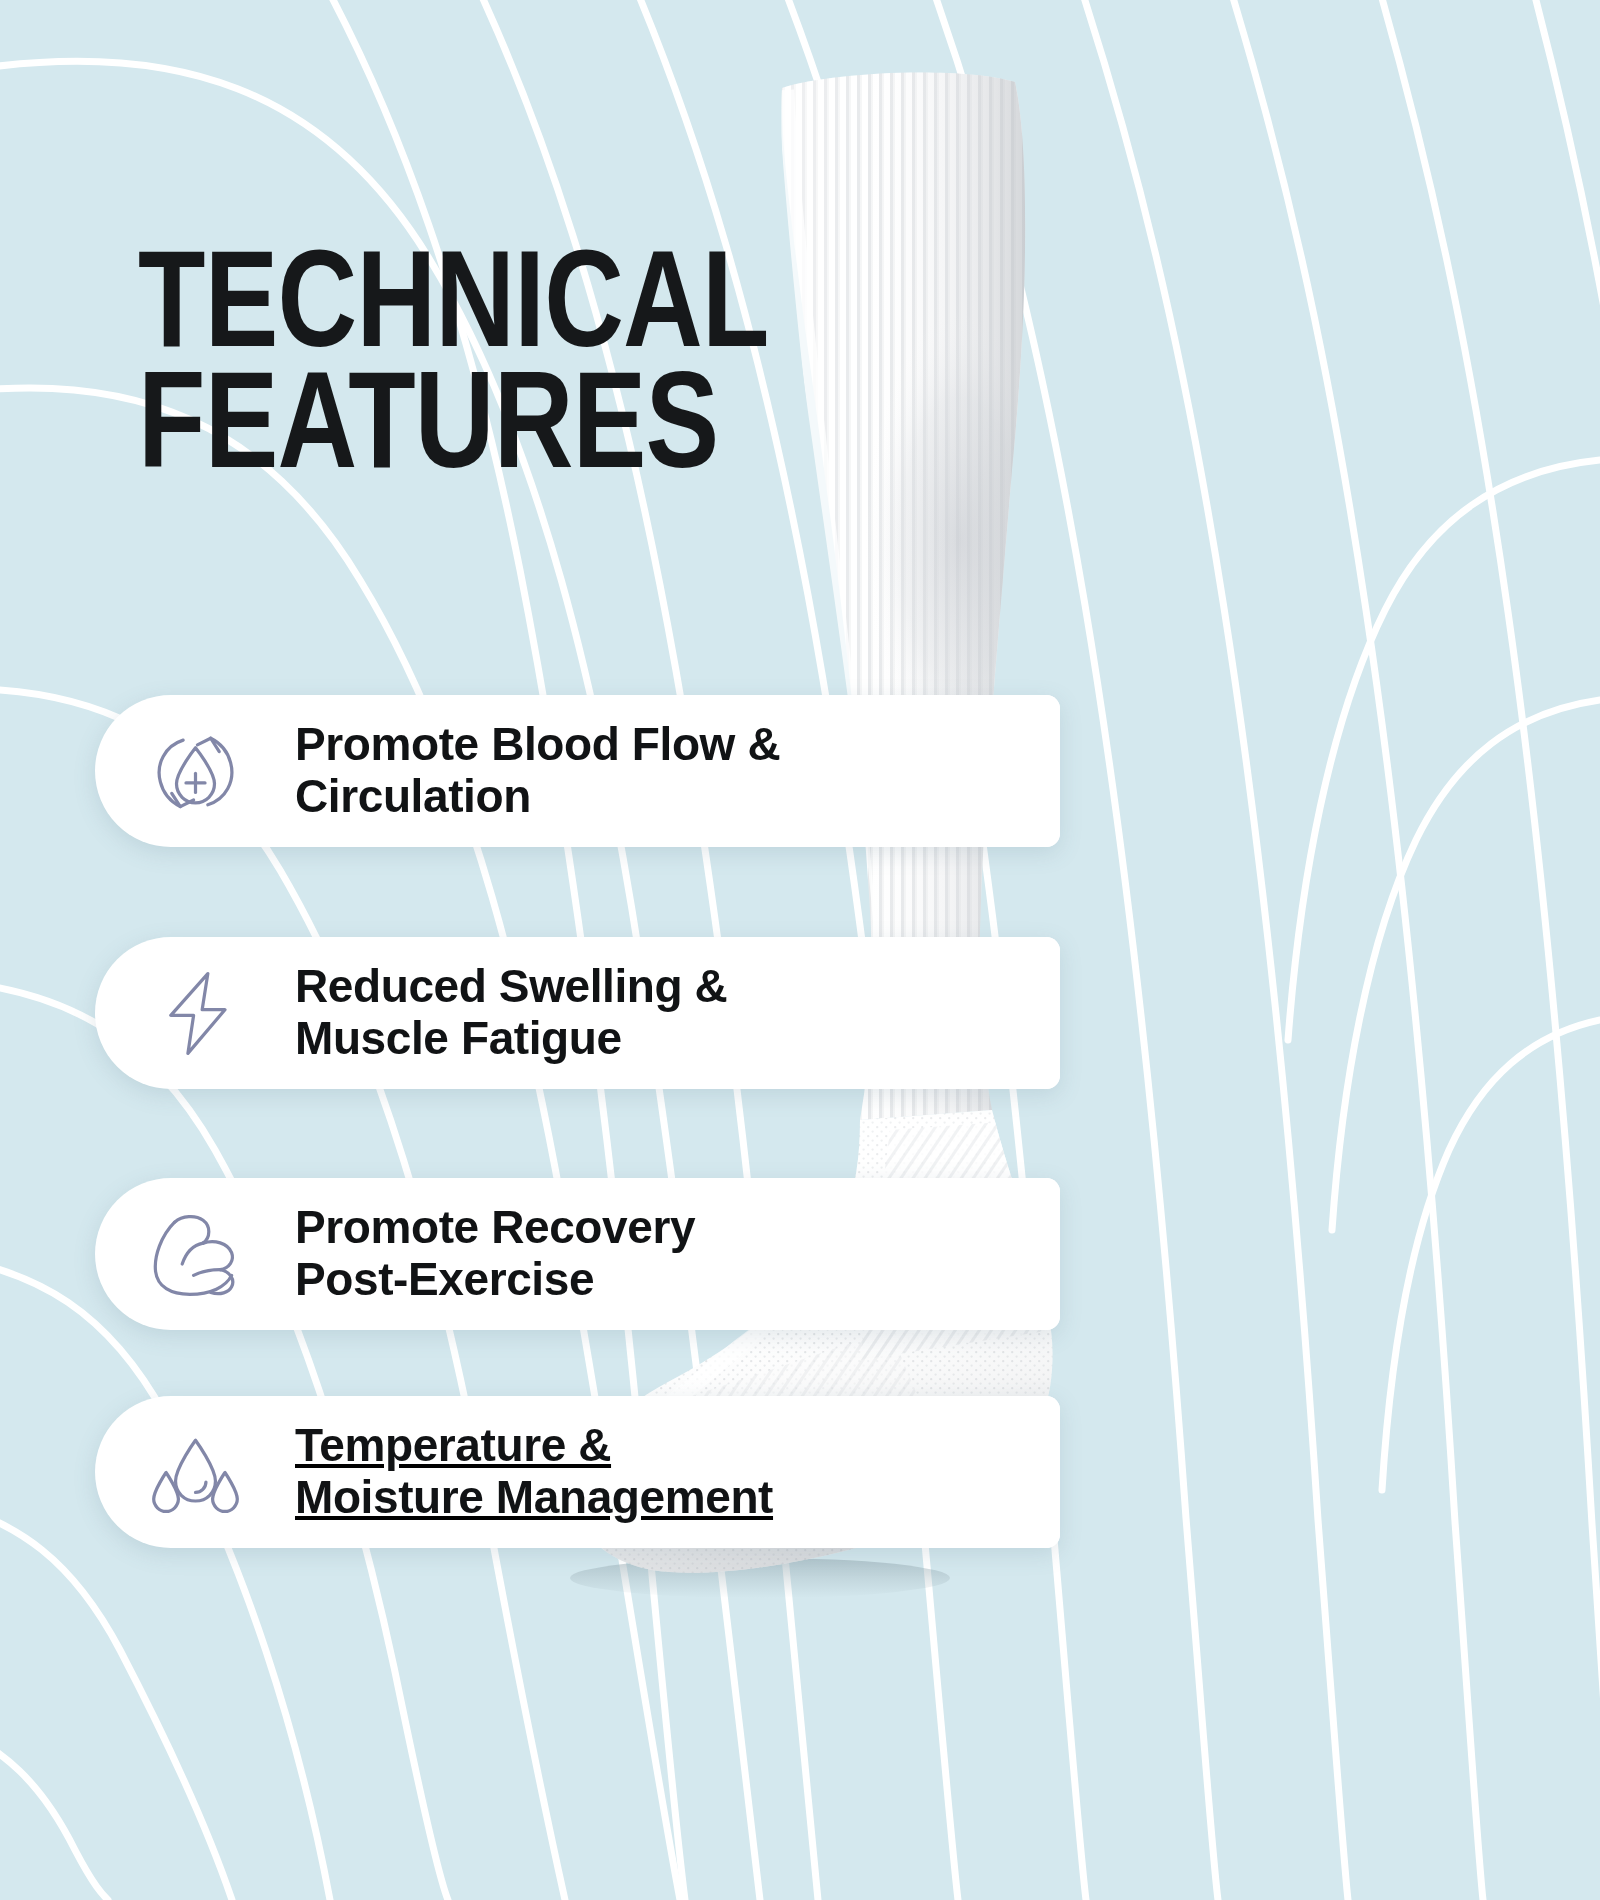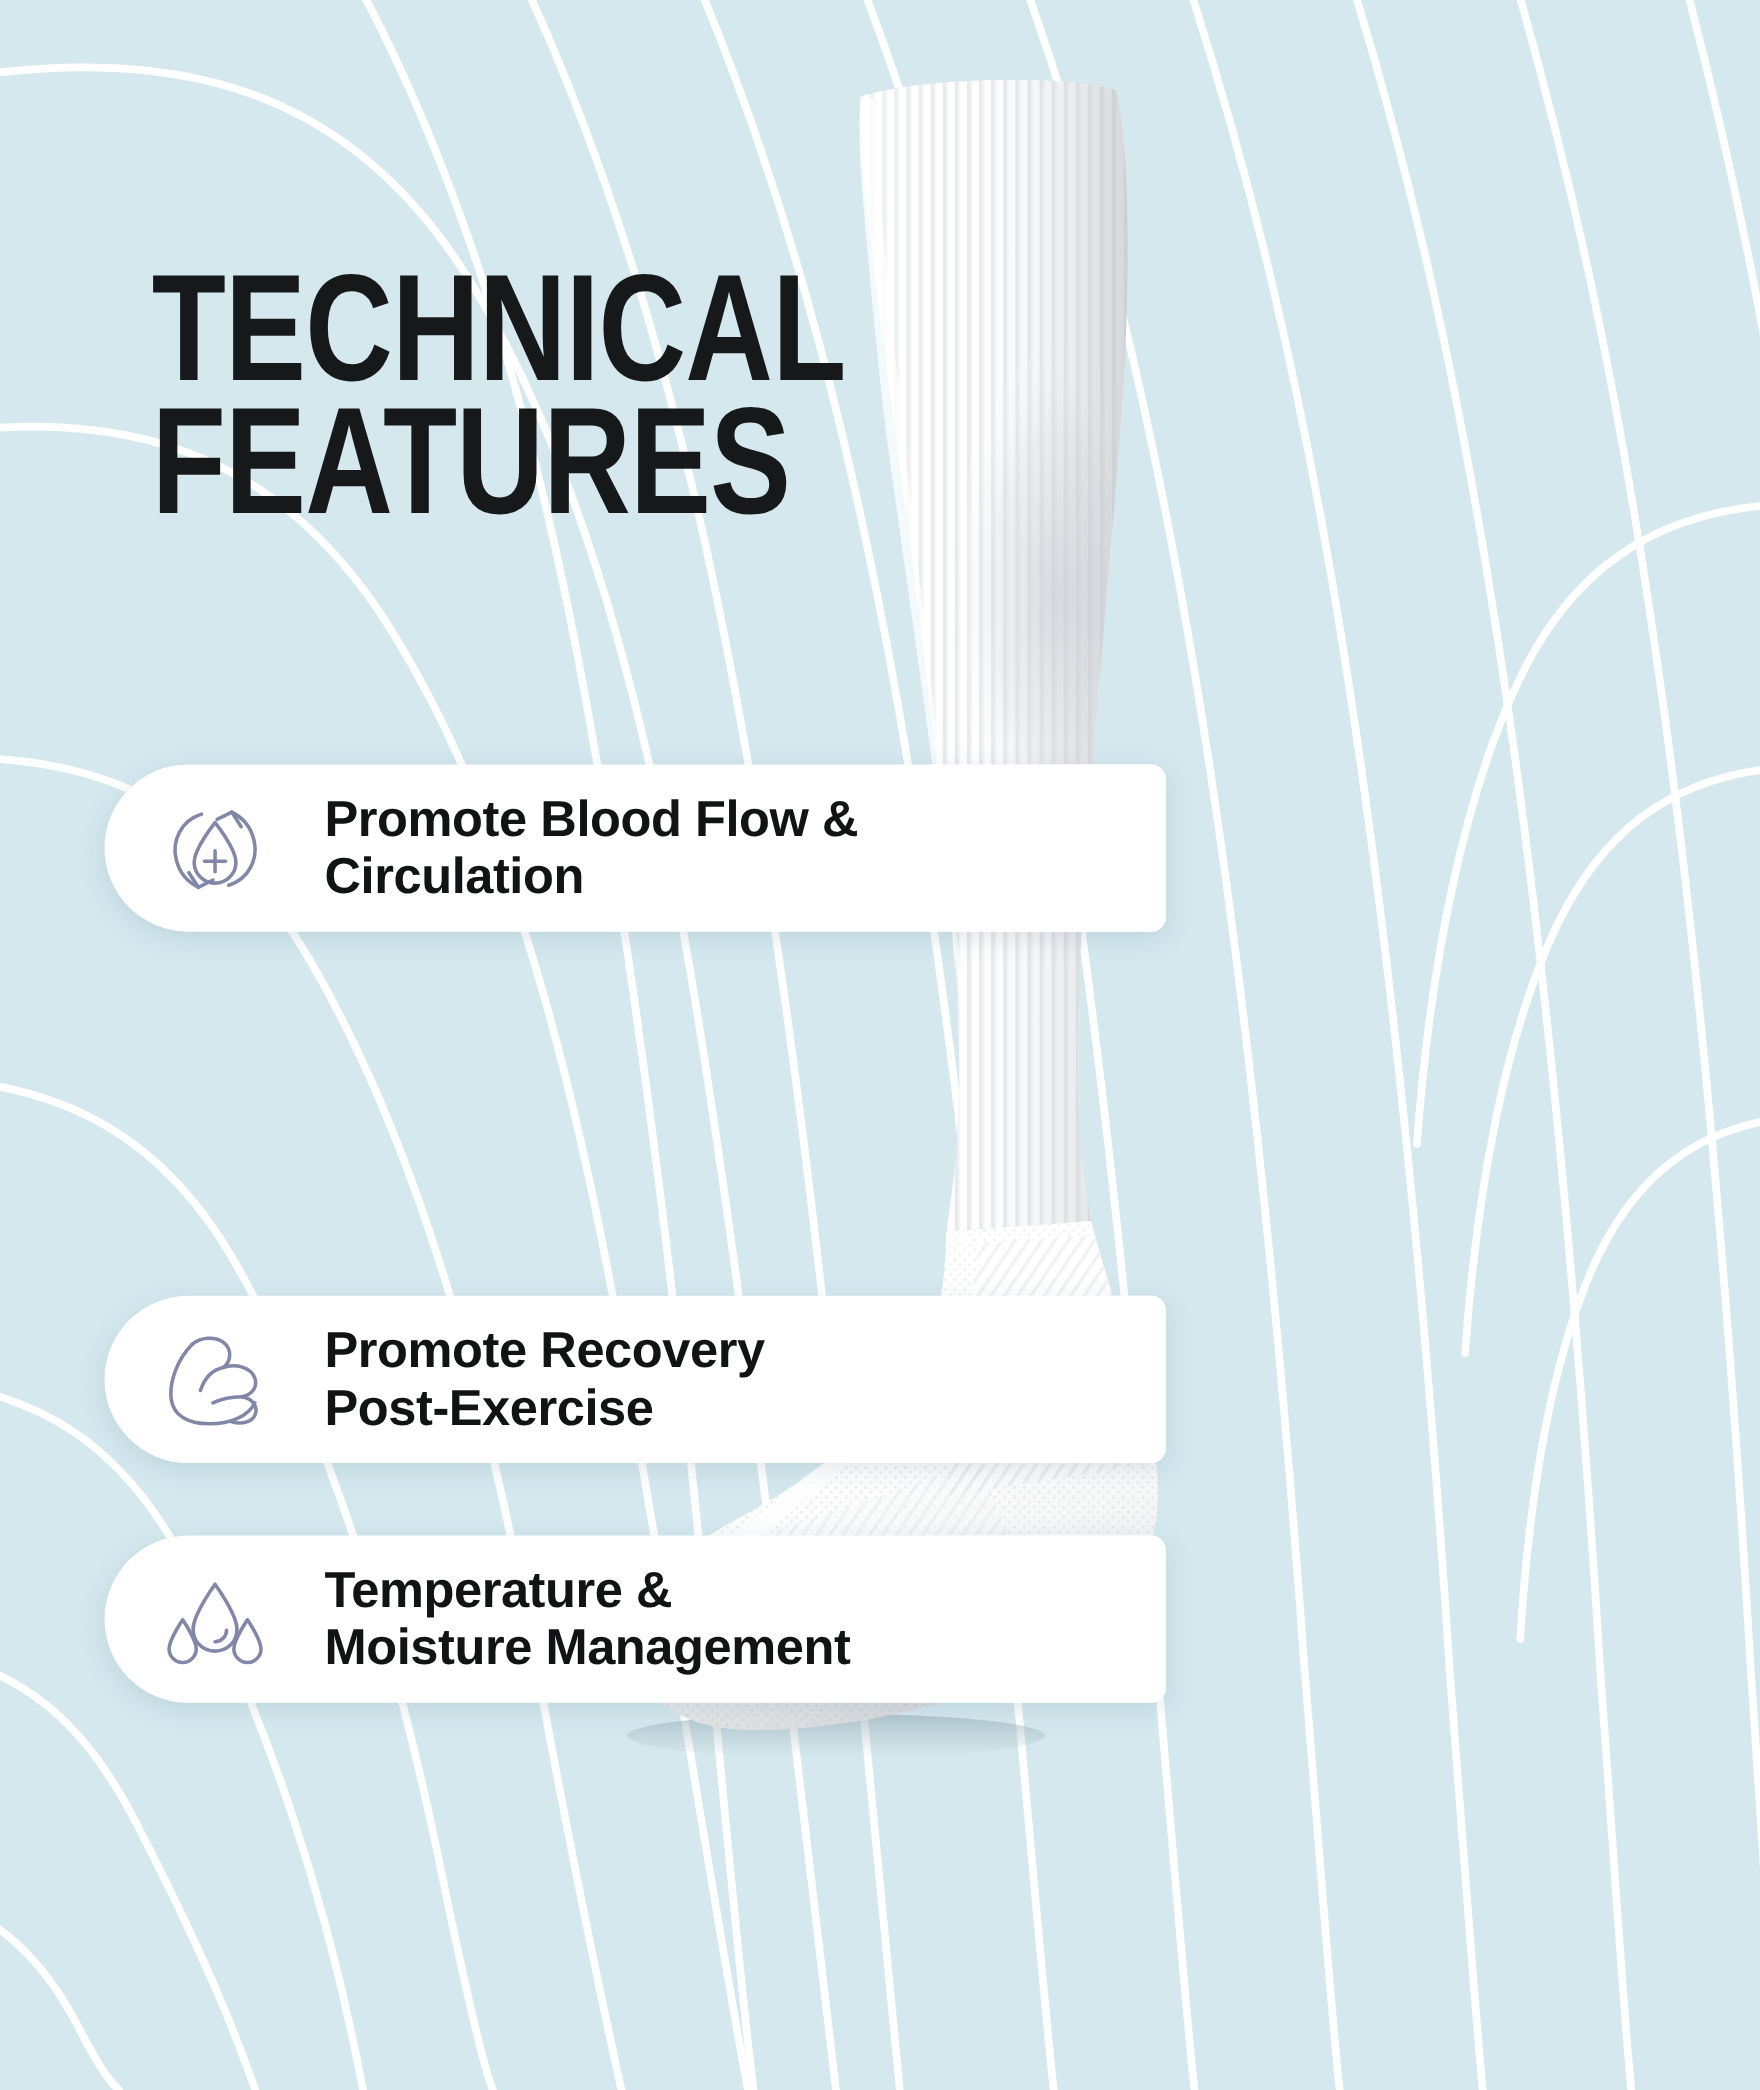--- a/index.html
+++ b/index.html
@@ -56,21 +56,21 @@
     right:0; top:0; bottom:0;
     width:230px;
     background:linear-gradient(to right, rgba(255,255,255,0) 0%, #ffffff 55%, #ffffff 100%);
     border-radius:0 14px 14px 0;
     pointer-events:none;
   }
 
   .card-1 { top:695px; }
   .card-2 { top:937px; }
   .card-3 { top:1178px; }
-  .card-4 { top:1396px; }
+  .card-4 { top:1396px;text-decoration:underline; }
 
   .card-icon {
     flex:0 0 auto;
     width:116px;
     margin-left:42px;
     display:flex; align-items:center; justify-content:center;
     color:#8287a8;
   }
   .card-icon svg { display:block; width:95px; height:95px; }
 
@@ -238,20 +238,29 @@
           <path d="M75 29 L 66 15 L 52 22"></path>
           <path d="M50 25 C 50 25, 30 50, 30 63 C 30 74, 39 83, 50 83 C 61 83, 70 74, 70 63 C 70 50, 50 25, 50 25 Z"></path>
           <path d="M50 52 L 50 72"></path>
           <path d="M40 62 L 60 62"></path>
         </svg>
       </div>
       <div class="card-text">Promote Blood Flow &amp;
 Circulation</div>
     </div>
 
+    <div class="card card-2">
+      <div class="card-icon">
+        <svg viewBox="0 0 100 100" fill="none" stroke="currentColor" stroke-width="3.4" stroke-linecap="round" stroke-linejoin="round">
+          <path d="M63 8 L 24 52 L 48 52 L 42 92 L 81 46 L 57 46 Z"></path>
+        </svg>
+      </div>
+      <div class="card-text">Reduced Swelling &amp;
+Muscle Fatigue</div>
+    </div>
 
     <div class="card card-3">
       <div class="card-icon">
         <svg viewBox="0 0 100 100" fill="none" stroke="currentColor" stroke-width="3.4" stroke-linecap="round" stroke-linejoin="round">
           <path d="M28 16 C 14 30, 6 52, 8 68 C 10 84, 24 92, 44 92
                    C 66 92, 82 84, 88 72"></path>
           <path d="M28 16 C 36 9, 50 8, 58 14 C 66 20, 66 32, 58 38"></path>
           <path d="M58 38 C 70 34, 84 38, 88 48 C 91 56, 86 64, 76 66"></path>
           <path d="M76 66 C 86 68, 92 76, 88 84 C 85 90, 76 93, 66 90"></path>
           <path d="M58 38 C 48 40, 40 48, 36 60"></path>

